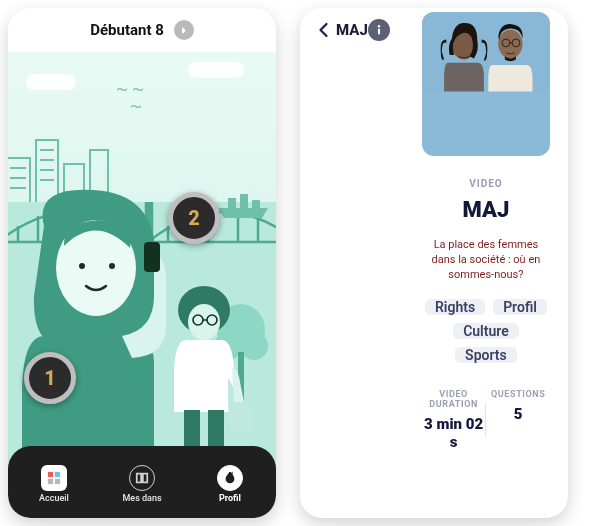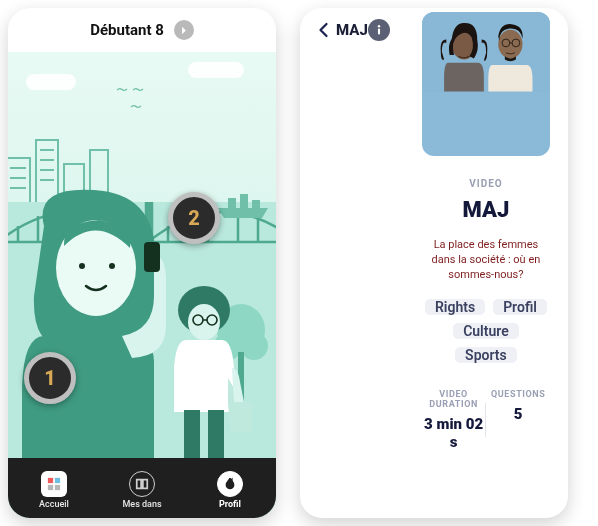--- a/index.html
+++ b/index.html
@@ -72,25 +72,26 @@
     display:flex;align-items:center;justify-content:center;
     color:#d7a957;font-weight:800;font-size:20px;
     box-shadow:0 2px 6px rgba(0,0,0,.35);
     z-index:5;
   }
   .lb1{left:16px;top:300px;}
   .lb2{left:160px;top:140px;}
 
   
   .tabbar{
-    position:absolute;left:0;right:0;bottom:0;height:60px;
+    position:absolute;left:0;right:0;bottom:0;height:72px;
     background:#1f1f1f;
     display:flex;align-items:center;justify-content:space-around;
     padding:8px 2px;
     z-index:6;
+    border-radius:23px;
   }
   .tab{
     flex:1;display:flex;flex-direction:column;align-items:center;gap:2px;
     color:#e7e7e7;font-size:9px;font-weight:500;
     padding-top:4px;
   }
   .tab .ticon{
     width:26px;height:26px;border-radius:50%;
     border:1.8px solid #cfcfcf;display:flex;align-items:center;justify-content:center;
     background:transparent;

